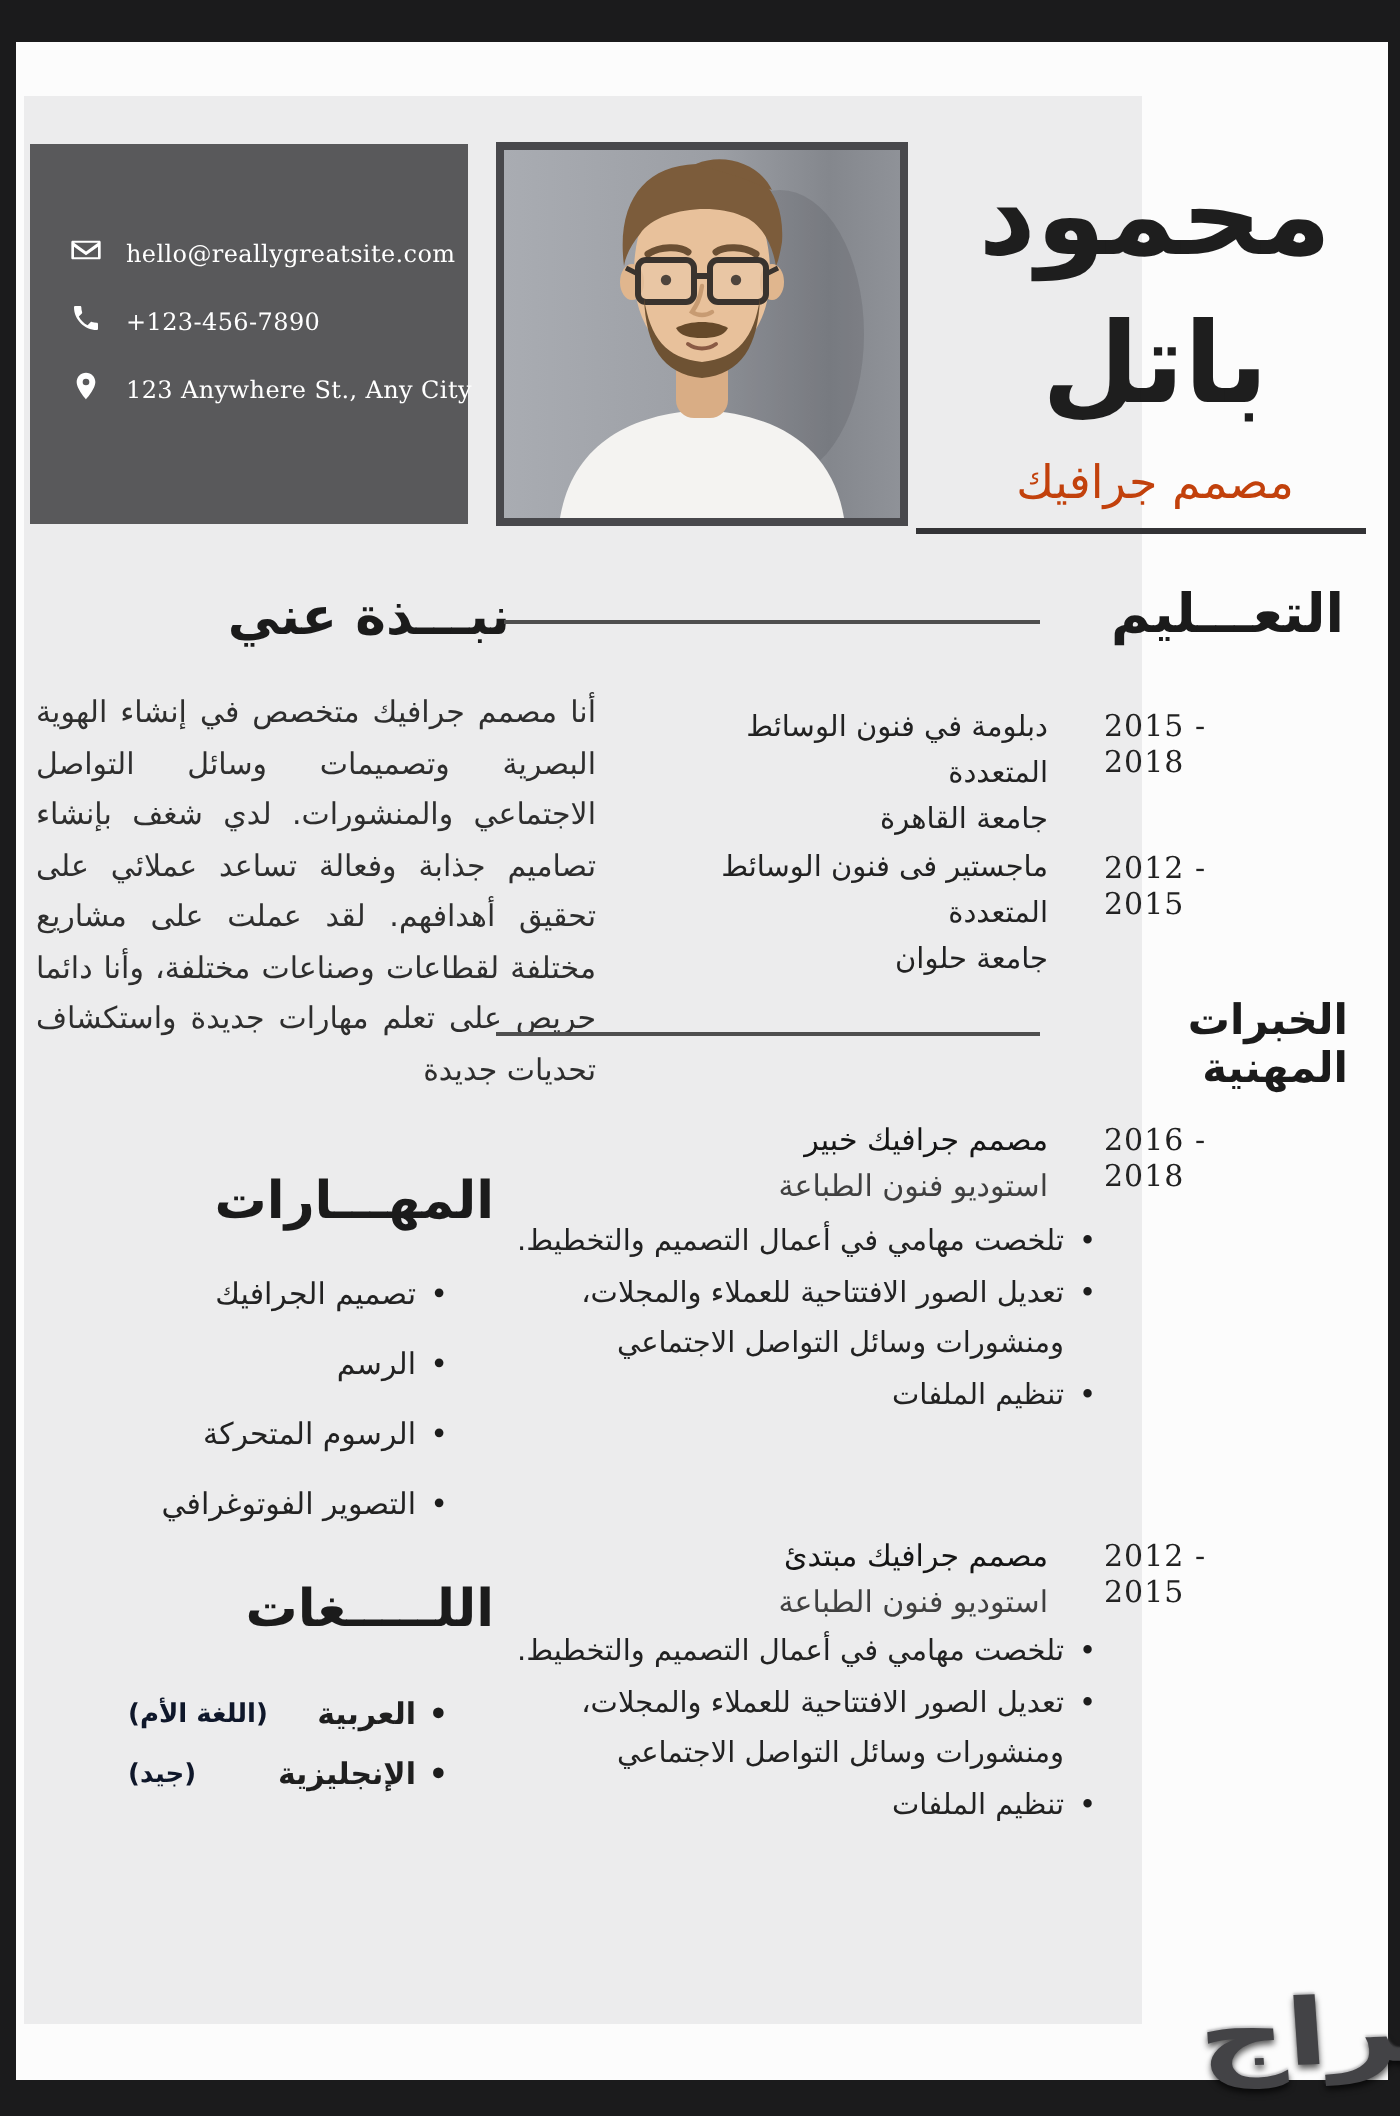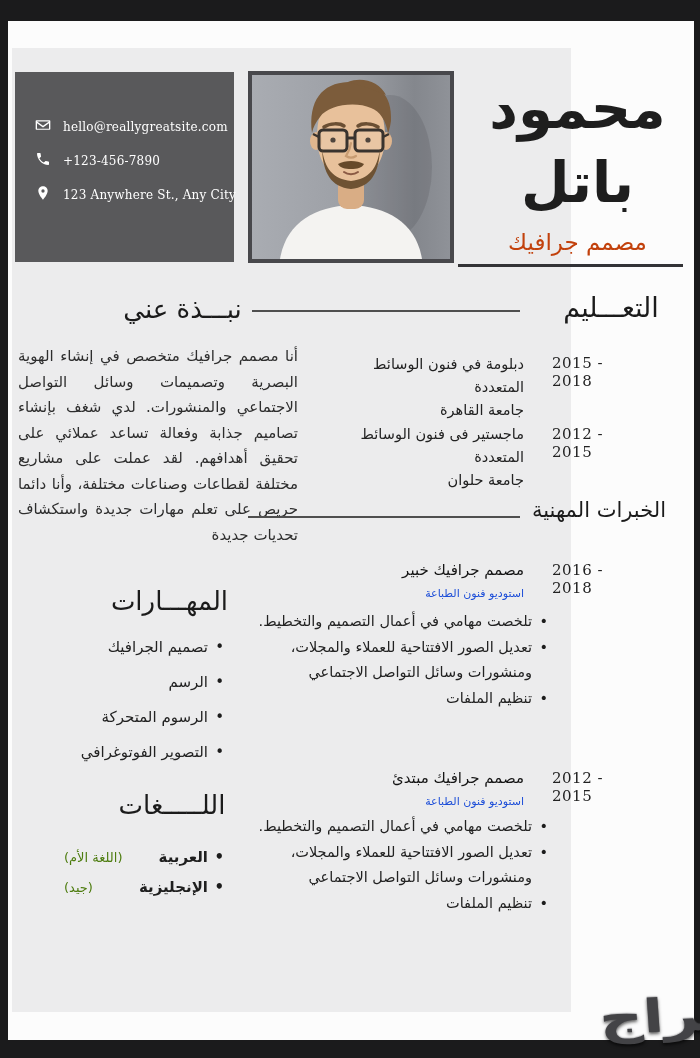--- a/index.html
+++ b/index.html
@@ -20,21 +20,21 @@
   .photo-frame{position:absolute;left:236px;top:23px;width:206px;height:192px;
                border:4px solid #48484c;background:#9b9ea4;}
   .photo-frame svg{display:block;width:100%;height:100%;}
 
   .name-block{position:absolute;left:446px;top:10px;width:239px;text-align:center;color:#1e1e1e;margin-top:14px;}
   .name-line{font-size:56px;font-weight:bold;line-height:1.33;letter-spacing:-1px;}
   .name-subtitle{font-size:23px;margin-top:8px;color:#c2410c;}
   .name-underline{border-bottom:3px solid #333336;margin:9px 14px 0 0;}
 
   
-  .section-title{position:absolute;font-weight:normal;color:#1b1b1b;text-align:center;}
+  .section-title{position:absolute;font-weight:bold;color:#1b1b1b;}
   .about-title{left:98px;top:246px;width:145px;font-size:26px;}
   .edu-title{left:538px;top:244px;width:122px;font-size:27px;}
   .exp-title{left:512px;top:450px;width:150px;font-size:21px;}
   .skills-title{left:80px;top:538px;width:155px;font-size:26px;}
   .lang-title{left:85px;top:742px;width:150px;font-size:26px;}
   .divider{position:absolute;height:2px;background:#4f4f4f;}
   .divider-1{left:240px;top:262px;width:268px;}
   .divider-2{left:236px;top:468px;width:272px;}
 
   
@@ -48,36 +48,36 @@
   .edu-date-2{left:540px;top:377px;}
   .job-date-1{left:540px;top:513px;}
   .job-date-2{left:540px;top:721px;}
   .edu-info{position:absolute;left:320px;width:192px;font-size:14.5px;line-height:23px;color:#222;text-align:right;}
   .edu-info-1{top:305px;}
   .edu-info-2{top:375px;}
   .job-head{position:absolute;left:310px;width:202px;text-align:right;line-height:23px;}
   .job-head-1{top:511px;}
   .job-head-2{top:719px;}
   .job-title{font-size:15px;font-weight:normal;color:#151515;}
-  .job-company{font-size:11px;color:#1d4ed8;}
+  .job-company{font-size:15px;color:#404040;}
   .bullets{position:absolute;left:240px;width:296px;}
   .bullets-1{top:561px;}
   .bullets-2{top:766px;}
   .bullet-row{position:relative;padding-right:16px;text-align:right;font-size:14.5px;
               line-height:25.5px;color:#222;}
   .bullet-row::before{content:"•";position:absolute;right:0;top:0;color:#1c1c1c;}
 
   
   .skills-list{position:absolute;left:12px;top:582px;width:200px;}
   .skills-list .bullet-row{line-height:35px;font-size:15px;}
   .lang-list{position:absolute;left:52px;top:794px;width:160px;}
   .lang-row{display:flex;justify-content:space-between;align-items:center;height:30px;}
   .lang-name{position:relative;padding-right:16px;font-size:15px;color:#1f1f1f;font-weight:bold;}
   .lang-name::before{content:"•";position:absolute;right:0;top:0;color:#1c1c1c;}
-  .lang-level{font-size:13px;color:#4d7c0f;font-weight:normal;}
+  .lang-level{font-size:13px;color:#0f172a;font-weight:bold;}
 
   
   .watermark{position:absolute;left:548px;top:990px;width:170px;font-size:46px;font-weight:bold;
              color:#434346;direction:rtl;letter-spacing:2px;z-index:5;
              transform:scaleX(1.32) rotate(-3deg);transform-origin:center;
              text-shadow:0 2px 3px rgba(0,0,0,.65), 0 -1px 1px rgba(140,140,145,.45);}
 </style>
 </head>
 <body>
 

